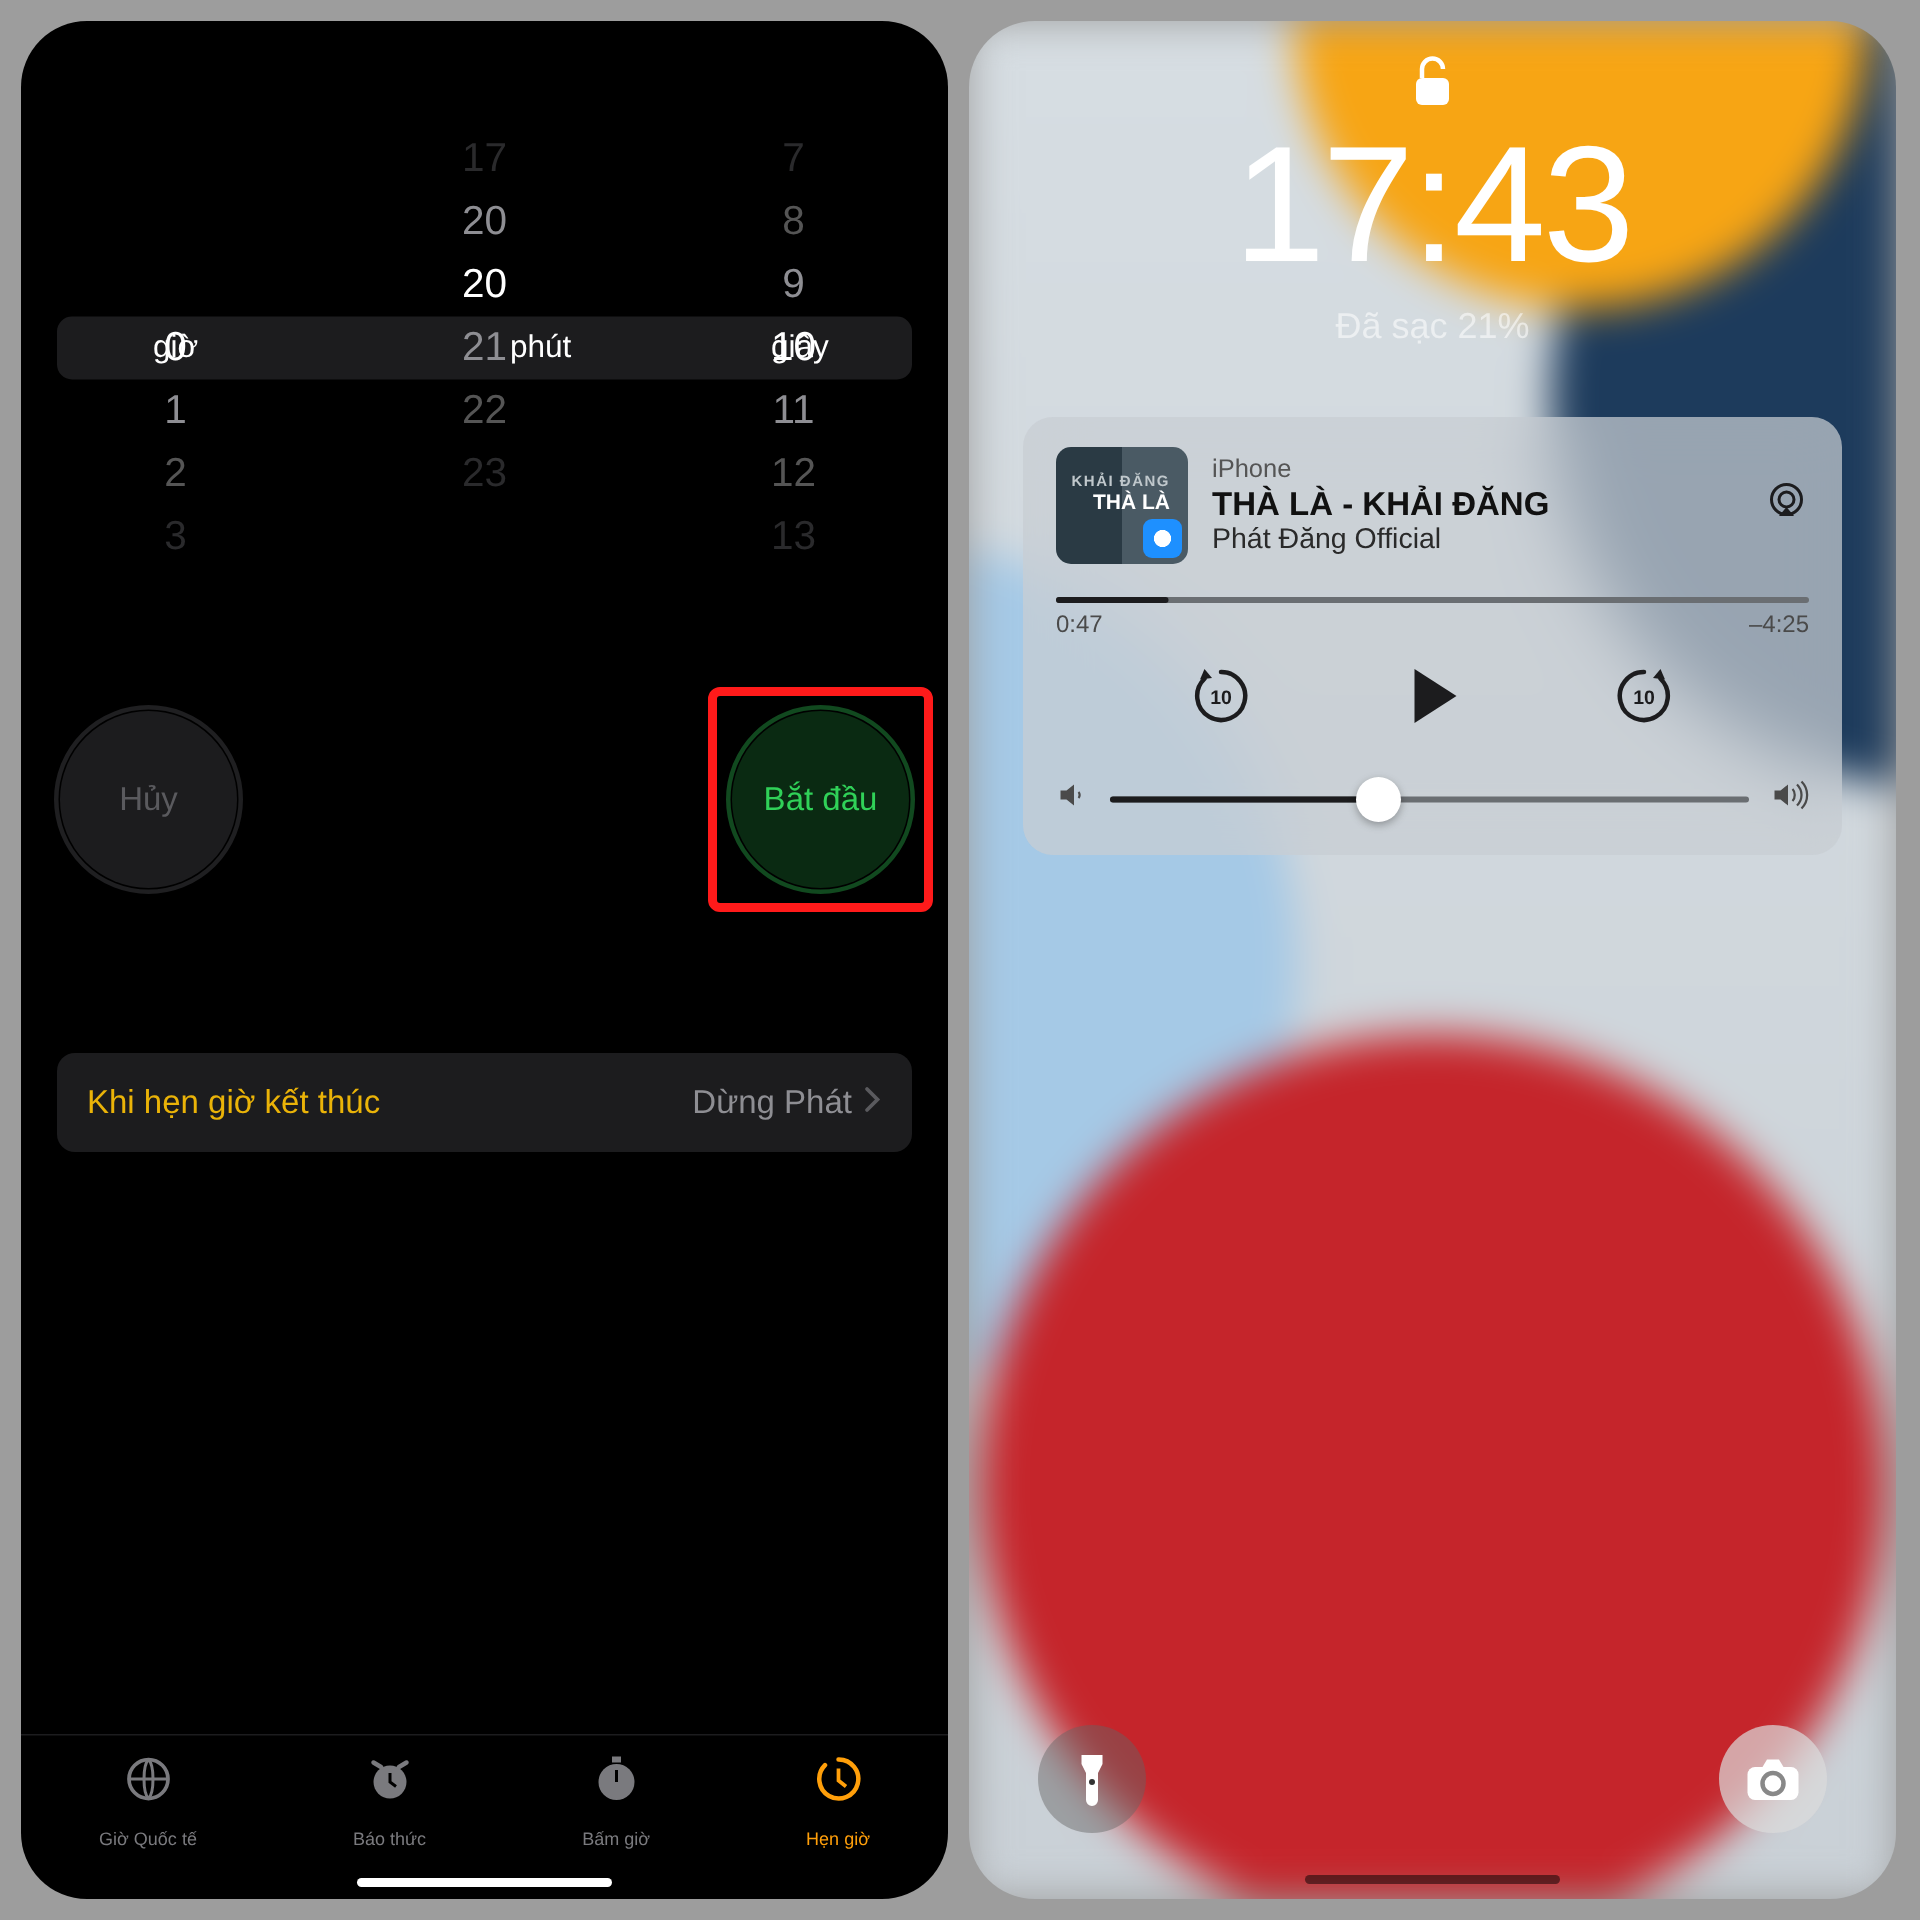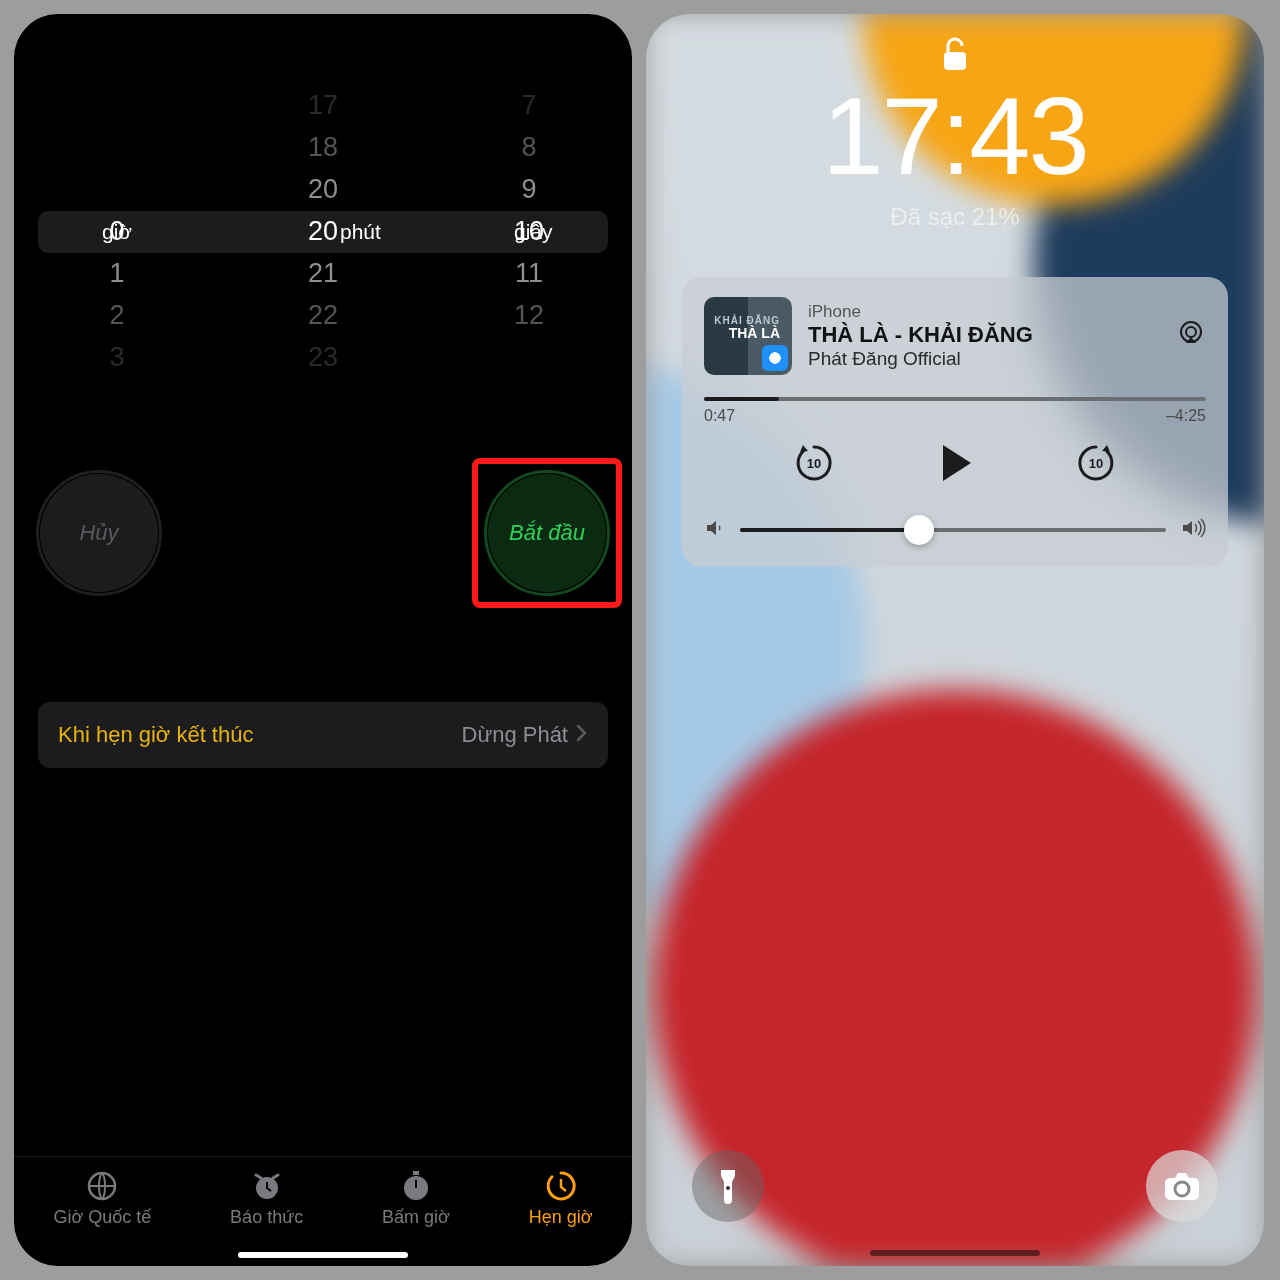--- a/index.html
+++ b/index.html
@@ -14,33 +14,33 @@
   .col { position:relative; width:33%; z-index:1; text-align:center; }
   .col .opt { height:42px; line-height:42px; font-size:27px; color:#3a3a3c; font-weight:400; }
   .col .opt.sel { color:#fff; }
   .col .opt.near { color:#8e8e93; }
   .col .opt.far { color:#555; }
   .col .opt.faint { color:#2a2a2c; }
   .unit { position:absolute; top:127px; height:42px; line-height:42px; font-size:21px; color:#fff; font-weight:500; }
   .u1 { left:88px; } .u2 { left:326px; } .u3 { left:500px; }
 
   .btn-row { margin-top:100px; padding:0 26px; display:flex; justify-content:space-between; position:relative; }
-  .circ-btn { width:118px; height:118px; border-radius:50%; display:flex; align-items:center; justify-content:center; font-size:22px; position:relative;font-style:italic; }
+  .circ-btn { width:118px; height:118px; border-radius:50%; display:flex; align-items:center; justify-content:center; font-size:22px; position:relative; }
   .circ-btn::before { content:""; position:absolute; inset:-4px; border:3px solid currentColor; border-radius:50%; opacity:.35; }
   .cancel-btn { background:#1c1c1e; color:#5a5a5e; }
   .start-btn { background:#0a2a12; color:#30d158; }
   .hl-red { position:absolute; width:150px; height:150px; border:6px solid #ff1a1a; border-radius:8px; top:-16px; right:10px; }
 
   .end-row { margin:110px 24px 0; background:#1c1c1e; border-radius:12px; padding:20px 20px; display:flex; align-items:center; font-size:22px; }
   .end-row .lab { flex:1; color:#eab308; }
   .end-row .val { color:#8e8e93; margin-right:8px; }
   .end-row .chev { color:#5a5a5e; }
 
   .tabbar { margin-top:auto; height:110px; border-top:1px solid #1c1c1e; display:flex; justify-content:space-around; align-items:flex-start; padding-top:12px; }
-  .tab { display:flex; flex-direction:column; align-items:center; color:#7a7a7e; font-size:18px; gap:4px; }
+  .tab { display:flex; flex-direction:column; align-items:center; color:#7a7a7e; font-size:12px; gap:16px; }
   .tab.active { color:#ff9f0a; }
   .tab svg { width:34px; height:34px; }
   .home-ind { position:absolute; bottom:8px; left:50%; transform:translateX(-50%); width:170px; height:6px; background:#fff; border-radius:3px; }
 
   
   .right { position:relative; }
   .wall { position:absolute; inset:0; background:
     radial-gradient(circle at 66% 0%, #f7a514 0 190px, transparent 192px),
     radial-gradient(circle at 105% 20%, #1d3b5c 0 260px, transparent 262px),
     radial-gradient(circle at 50% 78%, #c5252b 0 300px, transparent 302px),
@@ -97,34 +97,34 @@
         <div class="opt faint"></div>
         <div class="opt far"></div>
         <div class="opt near"></div>
         <div class="opt sel">0</div>
         <div class="opt near">1</div>
         <div class="opt far">2</div>
         <div class="opt faint">3</div>
       </div>
       <div class="col">
         <div class="opt faint">17</div>
-        <div class="opt far">18</div>
         <div class="opt near">20</div>
         <div class="opt sel">20</div>
         <div class="opt near">21</div>
         <div class="opt far">22</div>
         <div class="opt faint">23</div>
       </div>
       <div class="col">
         <div class="opt faint">7</div>
         <div class="opt far">8</div>
         <div class="opt near">9</div>
         <div class="opt sel">10</div>
         <div class="opt near">11</div>
         <div class="opt far">12</div>
+        <div class="opt faint">13</div>
       </div>
       <div class="unit u1">giờ</div>
       <div class="unit u2">phút</div>
       <div class="unit u3">giây</div>
     </div>
 
     <div class="btn-row">
       <div class="circ-btn cancel-btn">Hủy</div>
       <div class="circ-btn start-btn">Bắt đầu</div>
       <div class="hl-red"></div>

